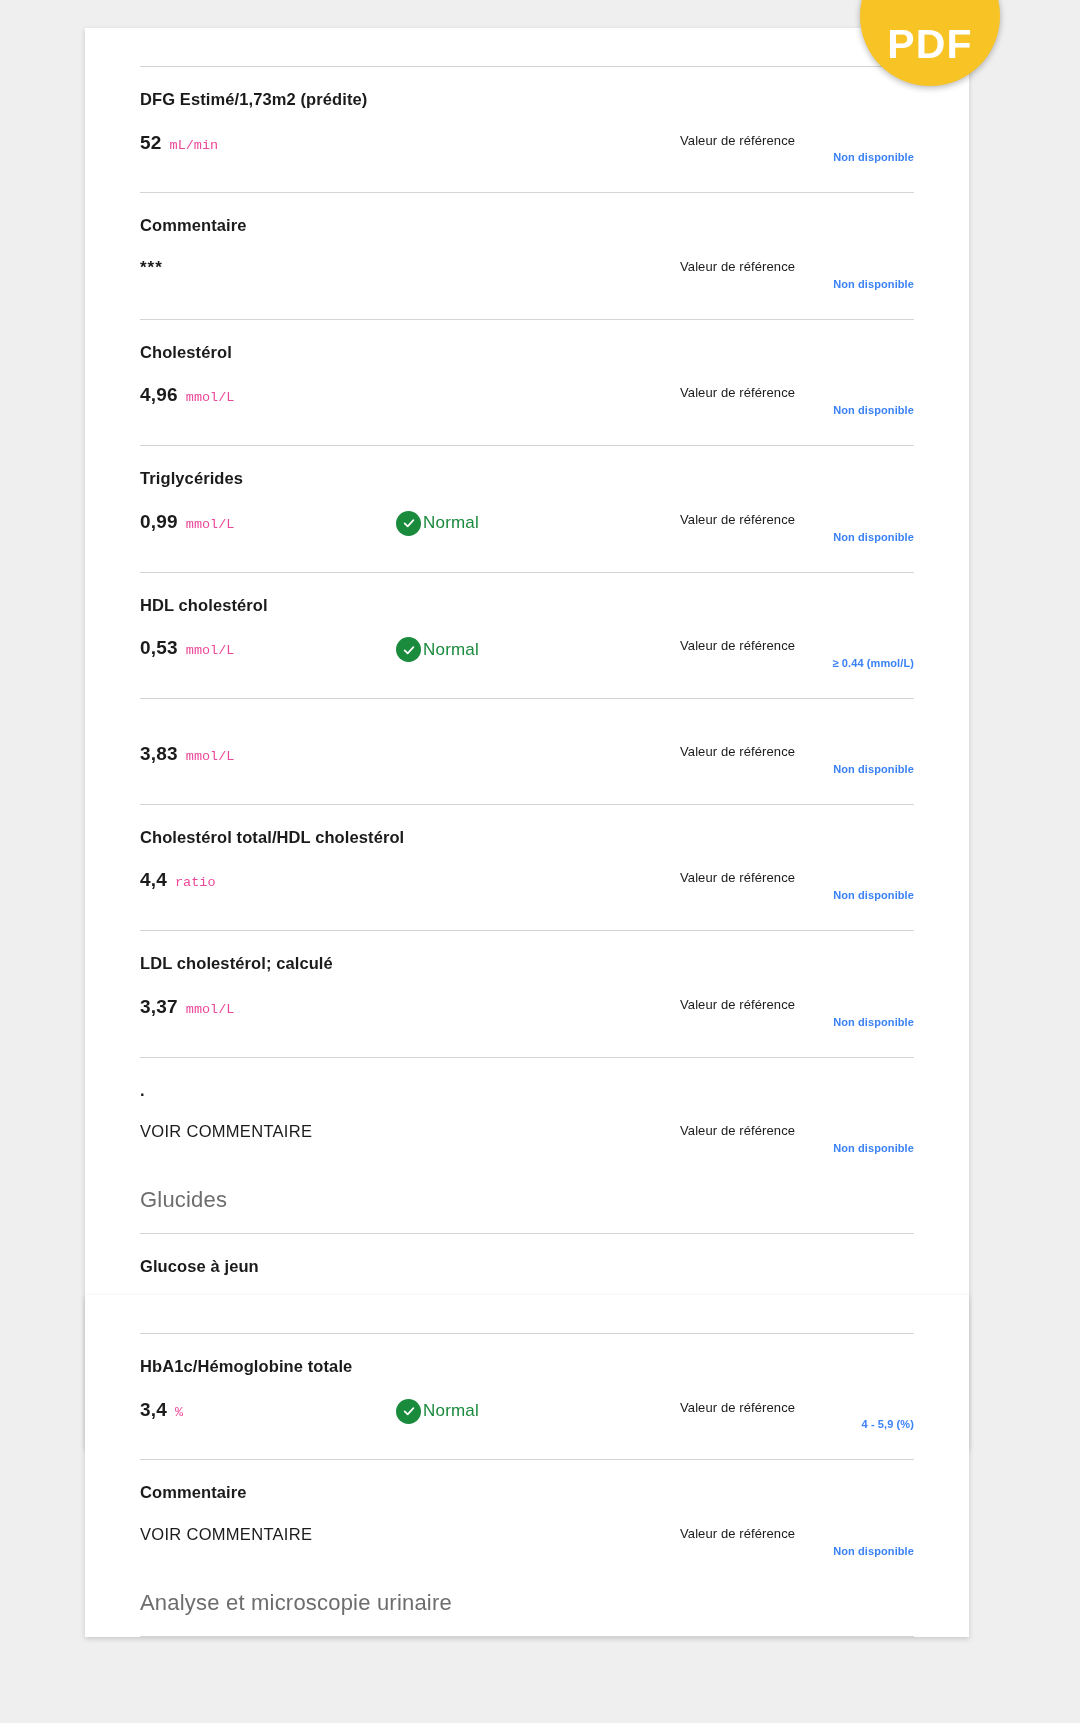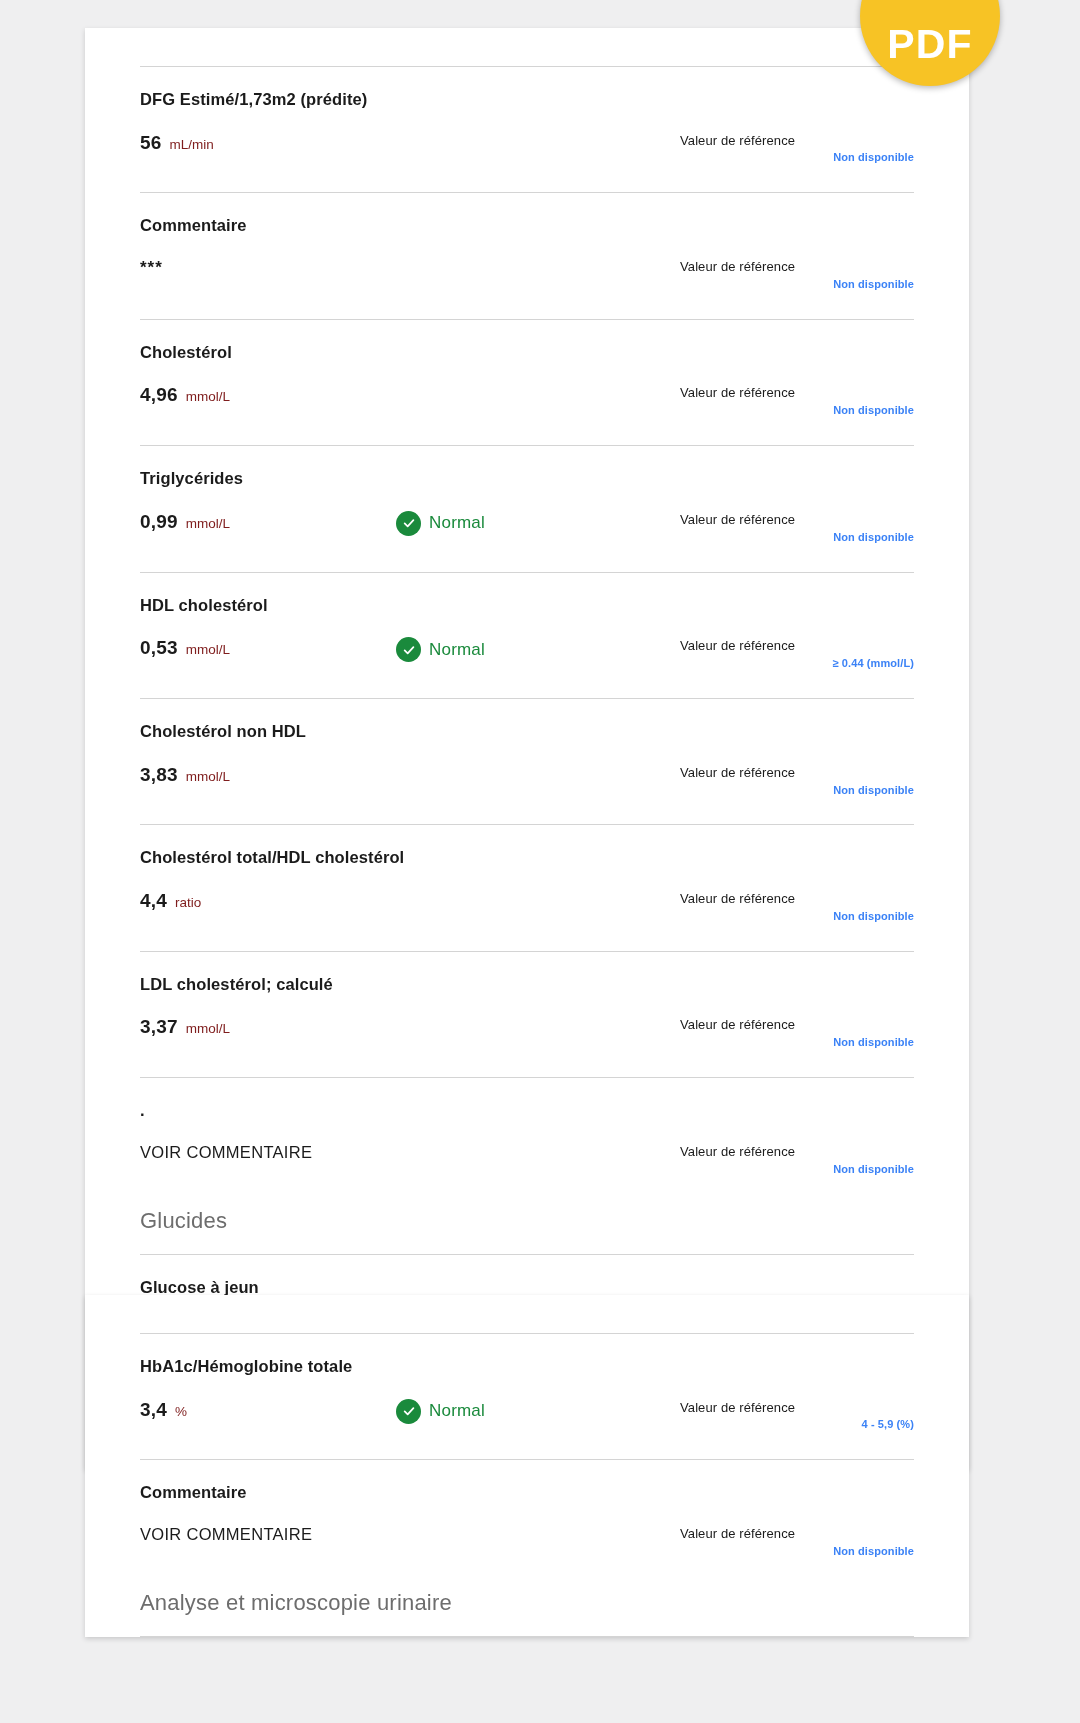--- a/index.html
+++ b/index.html
@@ -88,42 +88,43 @@
     gap: 8px;
   }
   .val-num {
     font-size: 19px;
     font-weight: bold;
     color: #1b1b1b;
     letter-spacing: 0.2px;
   }
   .val-unit {
     font-size: 13.5px;
-    color: #7f1d1d;
+    color: #ec4899;
     font-weight: normal;
+    font-family: Liberation Mono, monospace;
   }
   .val-text {
     font-size: 16.5px;
     font-weight: normal;
     color: #1b1b1b;
     letter-spacing: 0.3px;
   }
   .val-stars {
     font-size: 17px;
     font-weight: bold;
     color: #1b1b1b;
     letter-spacing: 1px;
   }
 
   .status-col {
     flex: 0 0 280px;
     width: 280px;
     display: flex;
     align-items: center;
-    gap: 8px;
+    gap: 2px;
     padding-left: 6px;
   }
   .status-col.empty { visibility: hidden; }
   .check-badge {
     width: 25px;
     height: 25px;
     border-radius: 50%;
     background: #1a8a3c;
     display: inline-flex;
     align-items: center;
@@ -202,21 +203,21 @@
     <span class="pdf-label">PDF</span>
   </div>
 
   <div class="card" id="card-top">
     <div class="card-body" id="top-rows">
         <div class="divider" style="margin-top: 38px;"></div>
         <div class="row">
           <div class="row-title">DFG Estimé/1,73m2 (prédite)</div>
           <div class="row-line">
             <div class="val-col">
-              <span class="val-num">56</span>
+              <span class="val-num">52</span>
               <span class="val-unit">mL/min</span>
             </div>
             <div class="status-col empty"></div>
             <div class="ref-col">
               <div class="ref-label">Valeur de référence</div>
               <div class="ref-value">Non disponible</div>
             </div>
           </div>
         </div>
         <div class="divider"></div>
@@ -287,21 +288,20 @@
               <span class="status-text">Normal</span>
             </div>
             <div class="ref-col">
               <div class="ref-label">Valeur de référence</div>
               <div class="ref-value">≥ 0.44 (mmol/L)</div>
             </div>
           </div>
         </div>
         <div class="divider"></div>
         <div class="row">
-          <div class="row-title">Cholestérol non HDL</div>
           <div class="row-line">
             <div class="val-col">
               <span class="val-num">3,83</span>
               <span class="val-unit">mmol/L</span>
             </div>
             <div class="status-col empty"></div>
             <div class="ref-col">
               <div class="ref-label">Valeur de référence</div>
               <div class="ref-value">Non disponible</div>
             </div>

